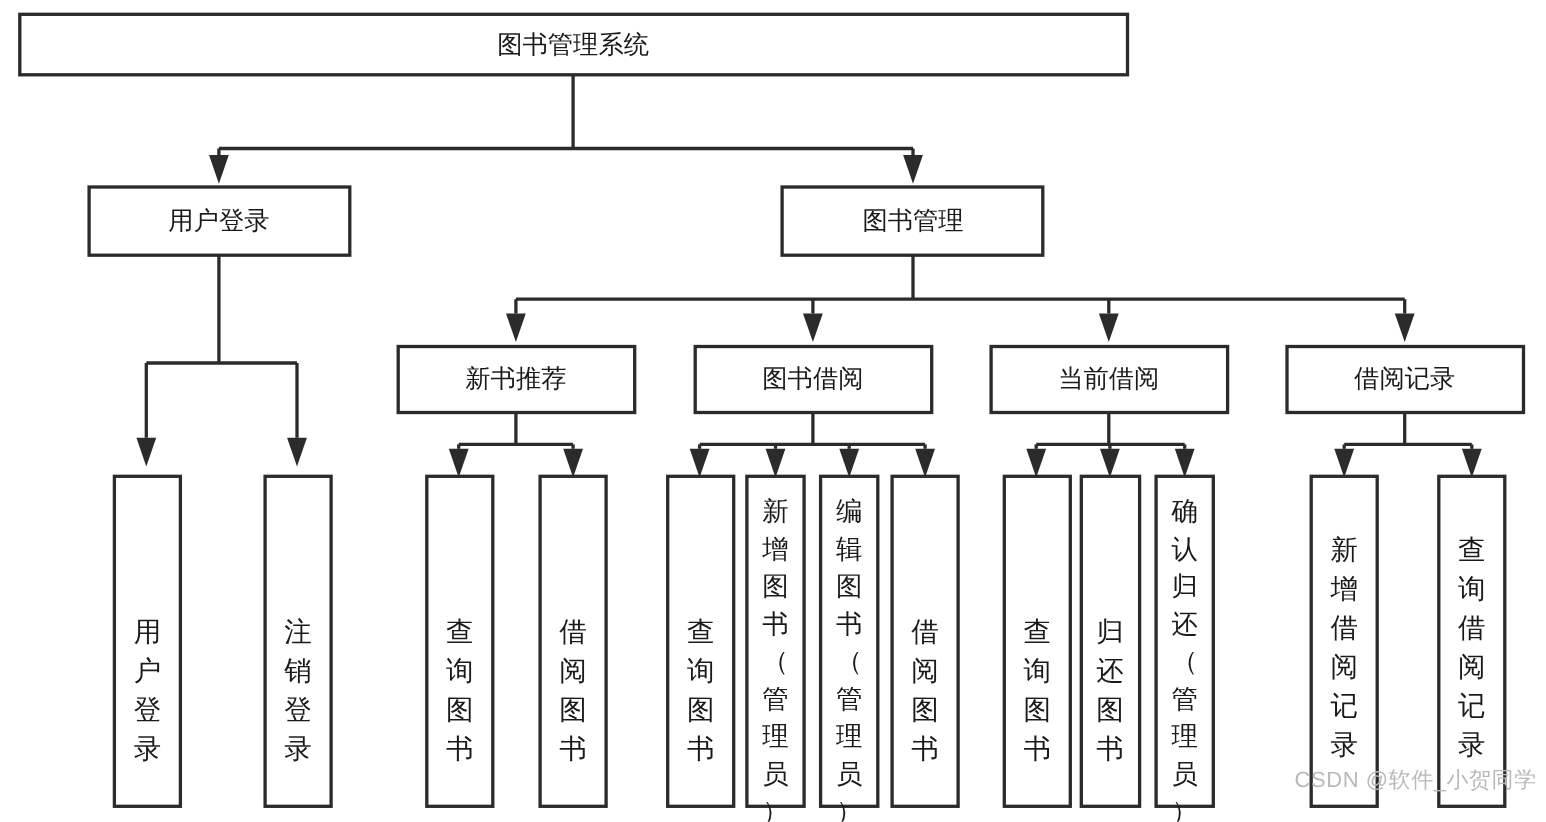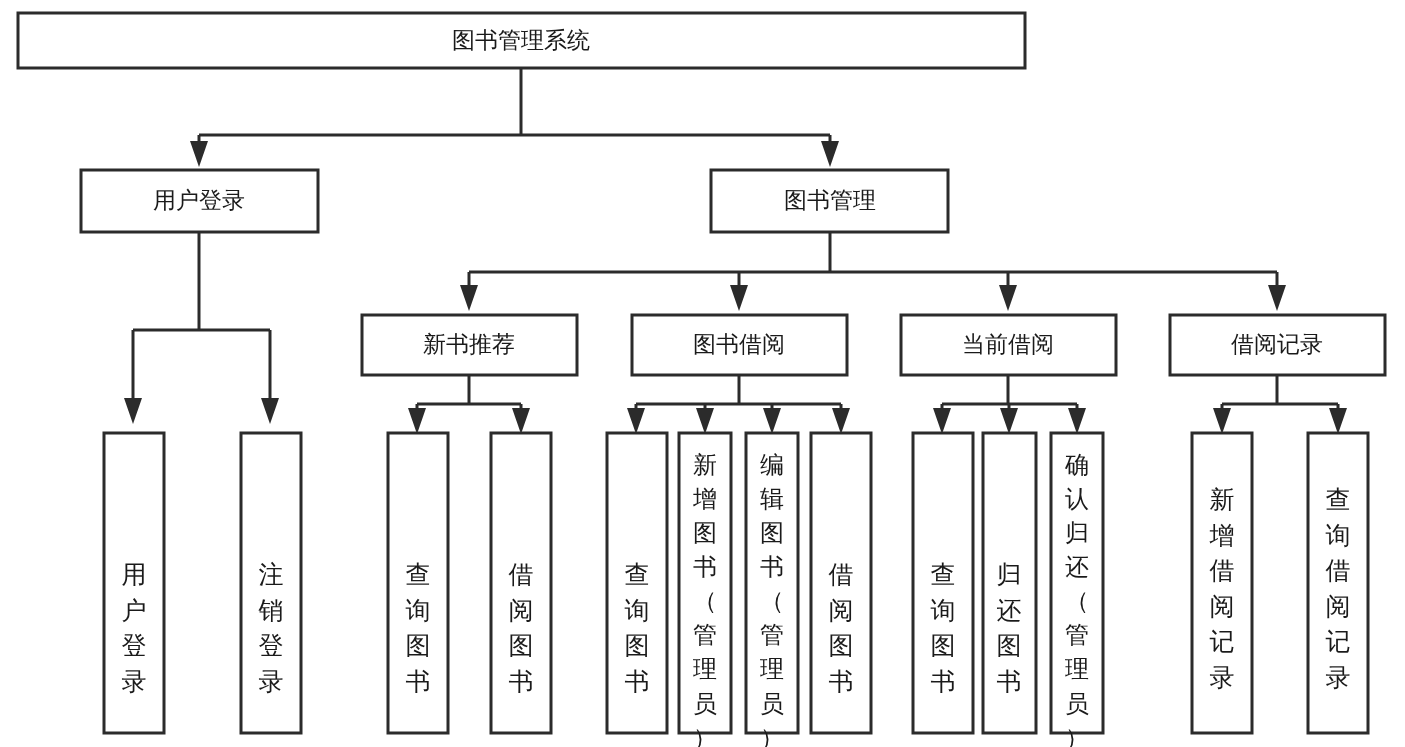--- a/index.html
+++ b/index.html
@@ -238,14 +238,15 @@
       <text class="leaf-label-v" x="1222" y="508"><tspan x="1222" dy="0">新</tspan><tspan x="1222" dy="35.5">增</tspan><tspan x="1222" dy="35.5">借</tspan><tspan x="1222" dy="35.5">阅</tspan><tspan x="1222" dy="35.5">记</tspan><tspan x="1222" dy="35.5">录</tspan></text>
     </g>
 
     <g>
       <rect class="node-box" x="1308" y="433" width="60" height="300"></rect>
       <text class="leaf-label-v" x="1338" y="508"><tspan x="1338" dy="0">查</tspan><tspan x="1338" dy="35.5">询</tspan><tspan x="1338" dy="35.5">借</tspan><tspan x="1338" dy="35.5">阅</tspan><tspan x="1338" dy="35.5">记</tspan><tspan x="1338" dy="35.5">录</tspan></text>
     </g>
 
   </svg>
 
+  <div class="watermark-text">CSDN @软件_小贺同学</div>
 
 </div>
 
 </body></html>

